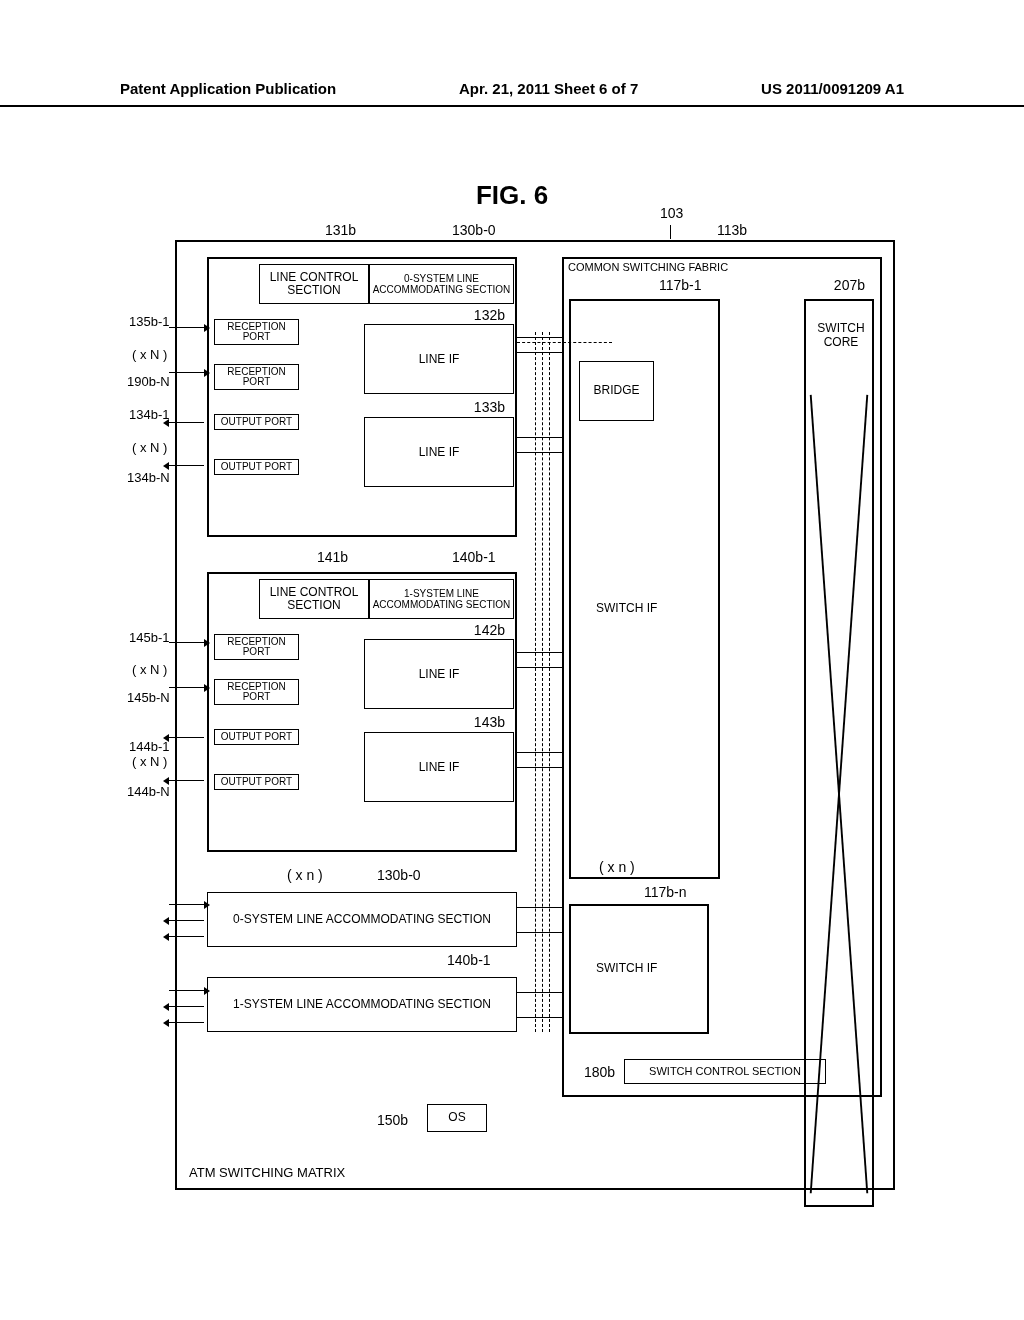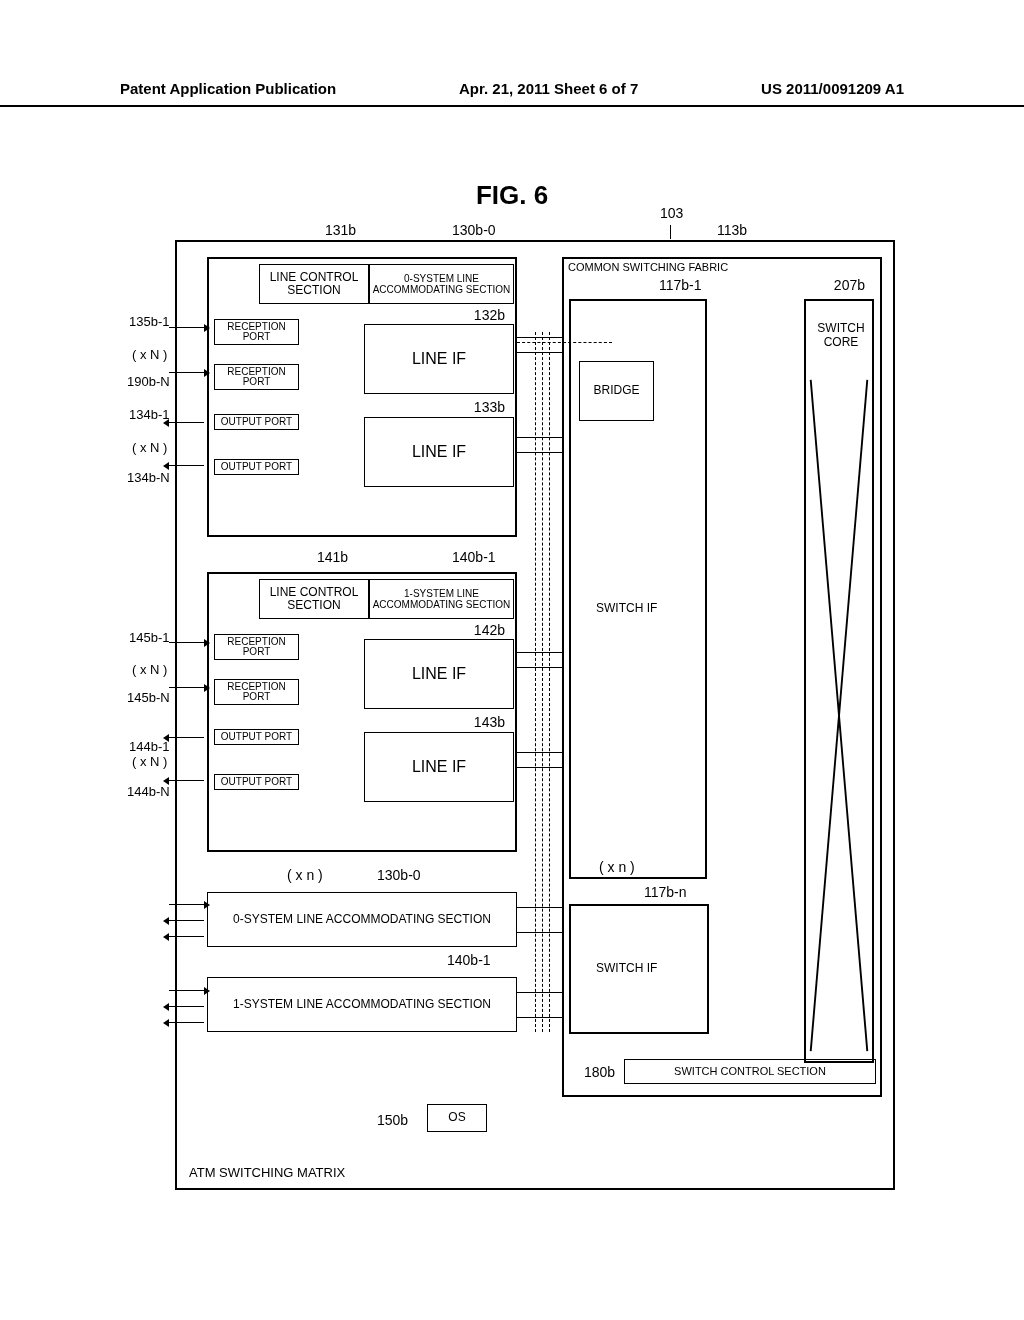--- a/index.html
+++ b/index.html
@@ -12,21 +12,21 @@
 .diagram { position: absolute; top: 240px; left: 175px; width: 720px; height: 950px; border: 2px solid #000; }
 
 
 .ref { position: absolute; font-size: 14px; text-align: center; }
 .box { position: absolute; border: 2px solid #000; background: #fff; }
 .small-box { position: absolute; border: 1.5px solid #000; text-align: center; font-size: 12px; display: flex; align-items: center; justify-content: center; line-height: 1.1; }
 
 
 .line-section { position: absolute; border: 2px solid #000; }
 .port-box { position: absolute; border: 1.5px solid #000; font-size: 10px; text-align: center; line-height: 1.0; padding: 2px 0; }
-.lineif { position: absolute; border: 1.5px solid #000; font-size: 16px; display: flex; align-items: center; justify-content: center; }
+.lineif { position: absolute; border: 1.5px solid #000; font-size: 12px; display: flex; align-items: center; justify-content: center; }
 
 
 .fabric { position: absolute; border: 2px solid #000; }
 
 
 .xcross { position: absolute; border: 2px solid #000; }
 .xcross svg { width: 100%; height: 100%; }
 
 
 .leader { position: absolute; height: 1px; border-top: 1.5px solid #000; }
@@ -137,42 +137,42 @@
     <div class="leader arrow-l" style="top:764px; left:-8px; width:35px;"></div>
     <div class="leader arrow-l" style="top:780px; left:-8px; width:35px;"></div>
 
     <div class="fabric" style="top:15px; left:385px; width:320px; height:840px;">
       <div style="position:absolute; top:2px; left:4px; font-size:11px;">COMMON SWITCHING FABRIC</div>
 
       <div class="ref" style="top:18px; left:95px;">117b-1</div>
       <div class="ref" style="top:18px; right:15px;">207b</div>
       <div class="ref" style="top:40px; left:55px;">118b</div>
 
-      <div class="box" style="top:40px; left:5px; width:138px; height:580px;">
+      <div class="box" style="top:40px; left:5px; width:151px; height:580px;">
         <div class="small-box" style="top:60px; left:8px; width:75px; height:60px; border:1.5px solid #000;">BRIDGE</div>
         <div style="position:absolute; top:300px; left:25px; font-size:12px;">SWITCH IF</div>
       </div>
 
-      <div class="xcross" style="top:40px; left:240px; width:70px; height:764px;">
+      <div class="xcross" style="top:40px; left:240px; width:70px; height:908px;">
         <div style="position:absolute; top:20px; left:5px; width:60px; text-align:center; font-size:12px; white-space:pre-line;">SWITCH
 CORE</div>
         <svg viewBox="0 0 70 770" preserveAspectRatio="none">
           <line x1="5" y1="80" x2="65" y2="760" stroke="#000" stroke-width="2"></line>
           <line x1="65" y1="80" x2="5" y2="760" stroke="#000" stroke-width="2"></line>
         </svg>
       </div>
 
       <div class="ref" style="top:600px; left:35px;">( x n )</div>
       <div class="ref" style="top:625px; left:80px;">117b-n</div>
       <div class="box" style="top:645px; left:5px; width:140px; height:130px;">
         <div style="position:absolute; top:55px; left:25px; font-size:12px;">SWITCH IF</div>
       </div>
 
       <div class="ref" style="top:805px; left:20px;">180b</div>
-      <div class="small-box" style="top:800px; left:60px; width:252px; height:25px; font-size:11px;">SWITCH CONTROL SECTION</div>
+      <div class="small-box" style="top:800px; left:60px; width:202px; height:25px; font-size:11px;">SWITCH CONTROL SECTION</div>
     </div>
 
     <div class="dashed" style="top:100px; left:340px; width:95px;"></div>
 
     <div class="leader" style="top:95px; left:340px; width:45px;"></div>
     <div class="leader" style="top:110px; left:340px; width:45px;"></div>
     <div class="leader" style="top:195px; left:340px; width:45px;"></div>
     <div class="leader" style="top:210px; left:340px; width:45px;"></div>
     <div class="leader" style="top:410px; left:340px; width:45px;"></div>
     <div class="leader" style="top:425px; left:340px; width:45px;"></div>

